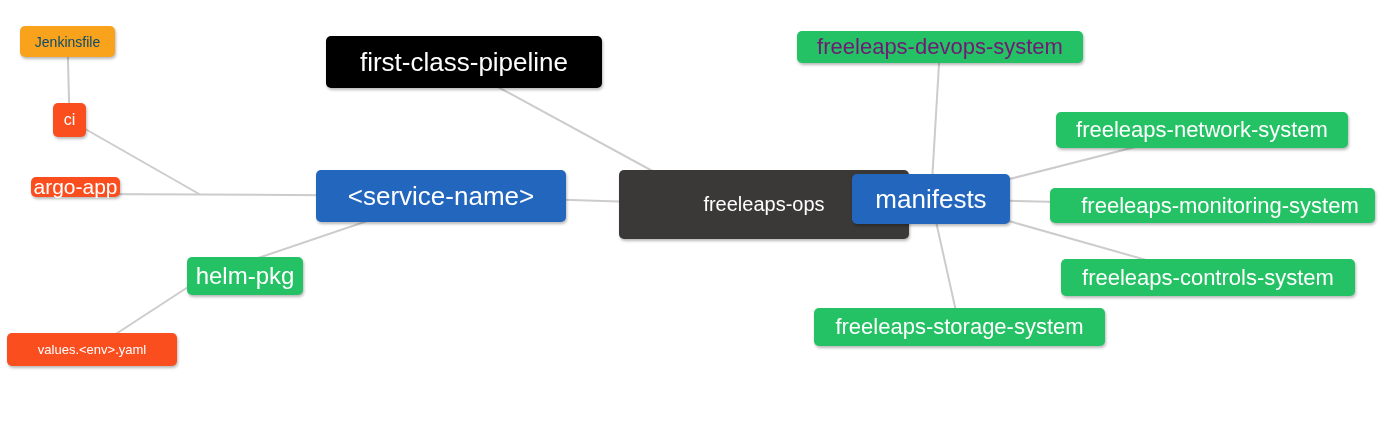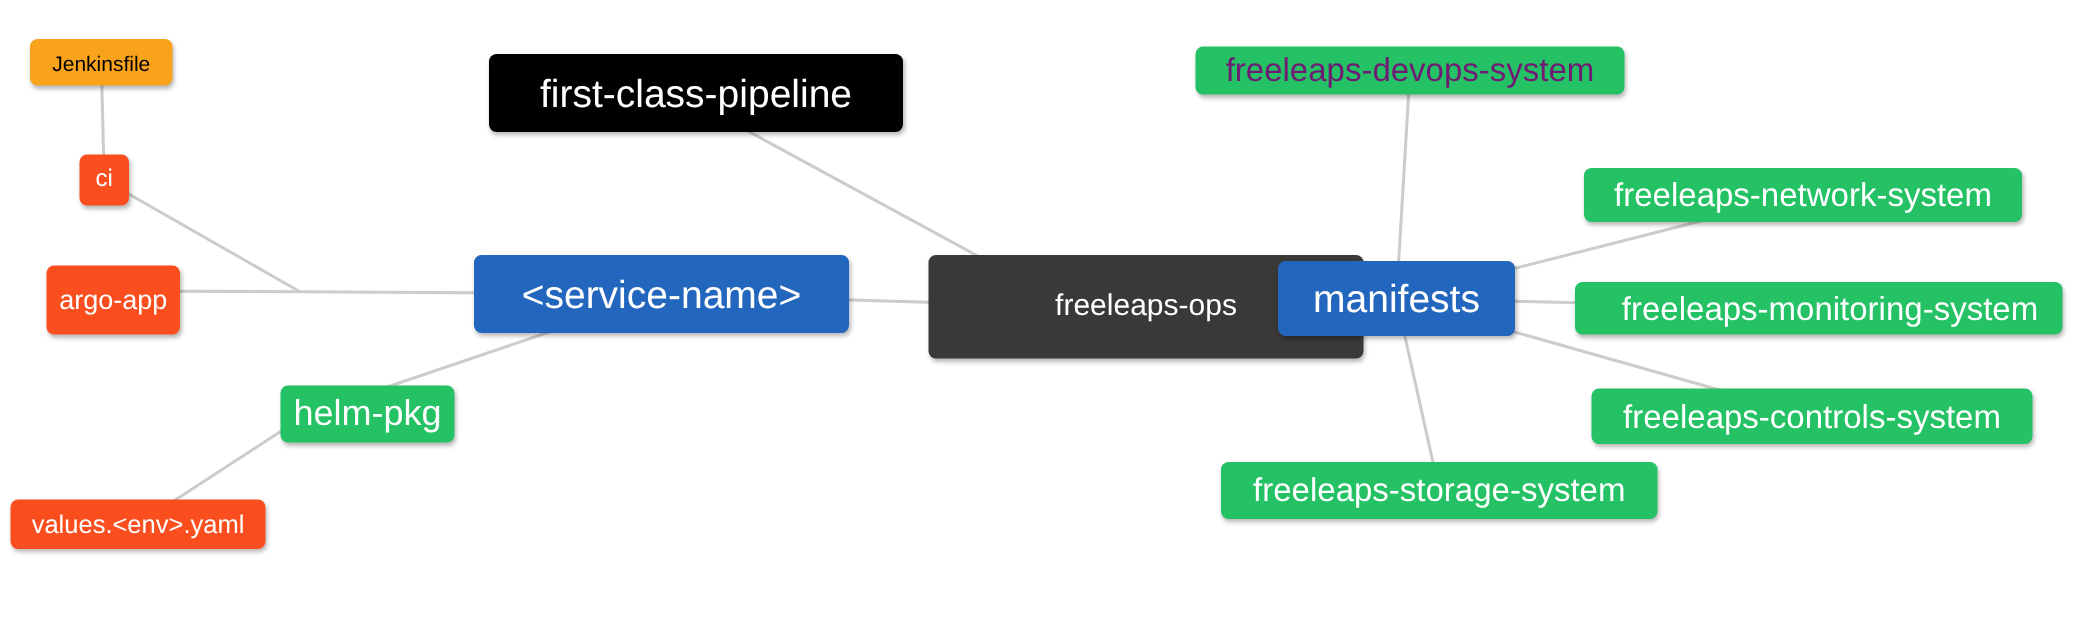--- a/index.html
+++ b/index.html
@@ -50,27 +50,27 @@
       <line x1="452" y1="62" x2="714" y2="204.5" stroke="#cccccc" stroke-width="2"></line>
       <line x1="441" y1="196" x2="714" y2="204.5" stroke="#cccccc" stroke-width="2"></line>
       <line x1="714" y1="204.5" x2="931" y2="199" stroke="#cccccc" stroke-width="2"></line>
       <line x1="931" y1="199" x2="940" y2="47" stroke="#cccccc" stroke-width="2"></line>
       <line x1="931" y1="199" x2="1202" y2="130" stroke="#cccccc" stroke-width="2"></line>
       <line x1="931" y1="199" x2="1212.5" y2="205.5" stroke="#cccccc" stroke-width="2"></line>
       <line x1="931" y1="199" x2="1208" y2="277.5" stroke="#cccccc" stroke-width="2"></line>
       <line x1="931" y1="199" x2="959.5" y2="327" stroke="#cccccc" stroke-width="2"></line>
     </svg>
 
-  <div class="node" style="left: 20px; top: 26px; width: 95px; height: 31px; font-size: 14px; background: rgb(249, 162, 28); color: #000000;">Jenkinsfile</div>
+  <div class="node" style="left: 20px; top: 26px; width: 95px; height: 31px; font-size: 14px; background: rgb(249, 162, 28); color: #0c4a6e;">Jenkinsfile</div>
   <div class="node" style="left: 53px; top: 103px; width: 33px; height: 34px; font-size: 16px; background: rgb(250, 78, 31); color: rgb(255, 255, 255);">ci</div>
-  <div class="node" style="left: 31px; top: 177px; width: 89px; height: 46px; font-size: 18px; background: rgb(250, 78, 31); color: rgb(255, 255, 255);">argo-app</div>
+  <div class="node" style="left: 31px; top: 177px; width: 89px; height: 20px; font-size: 21px; background: rgb(250, 78, 31); color: rgb(255, 255, 255);">argo-app</div>
   <div class="node" style="left: 326px; top: 36px; width: 276px; height: 52px; font-size: 26px; background: #000000; color: rgb(255, 255, 255);">first-class-pipeline</div>
   <div class="node" style="left: 316px; top: 170px; width: 250px; height: 52px; font-size: 26px; background: rgb(35, 102, 189); color: rgb(255, 255, 255);">&lt;service-name&gt;</div>
   <div class="node" style="left: 583px; top: 170px; width: 290px; height: 69px; font-size: 20px; background: rgb(59, 56, 56); color: rgb(255, 255, 255); margin-left: 36px;">freeleaps-ops</div>
   <div class="node" style="left: 852px; top: 174px; width: 158px; height: 50px; font-size: 26px; background: rgb(35, 102, 189); color: rgb(255, 255, 255);">manifests</div>
   <div class="node" style="left: 147px; top: 257px; width: 116px; height: 38px; font-size: 24px; background: rgb(36, 194, 100); color: rgb(255, 255, 255); margin-left: 40px;">helm-pkg</div>
-  <div class="node" style="left: 7px; top: 333px; width: 170px; height: 33px; font-size: 17px; background: rgb(250, 78, 31); color: rgb(255, 255, 255); text-align: center;">values.&lt;env&gt;.yaml</div>
+  <div class="node" style="left: 7px; top: 333px; width: 170px; height: 33px; font-size: 13px; background: rgb(250, 78, 31); color: rgb(255, 255, 255); text-align: center;">values.&lt;env&gt;.yaml</div>
   <div class="node" style="left: 797px; top: 31px; width: 286px; height: 32px; font-size: 22px; background: rgb(36, 194, 100); color: #701a75;">freeleaps-devops-system</div>
   <div class="node" style="left: 1056px; top: 112px; width: 292px; height: 36px; font-size: 22px; background: rgb(36, 194, 100); color: rgb(255, 255, 255);">freeleaps-network-system</div>
   <div class="node" style="left: 1050px; top: 188px; width: 325px; height: 35px; font-size: 22px; background: rgb(36, 194, 100); color: rgb(255, 255, 255); padding-left: 15px;">freeleaps-monitoring-system</div>
   <div class="node" style="left: 1061px; top: 259px; width: 294px; height: 37px; font-size: 22px; background: rgb(36, 194, 100); color: rgb(255, 255, 255);">freeleaps-controls-system</div>
   <div class="node" style="left: 814px; top: 308px; width: 291px; height: 38px; font-size: 22px; background: rgb(36, 194, 100); color: rgb(255, 255, 255);">freeleaps-storage-system</div>
 </div>
 
 </body></html>

